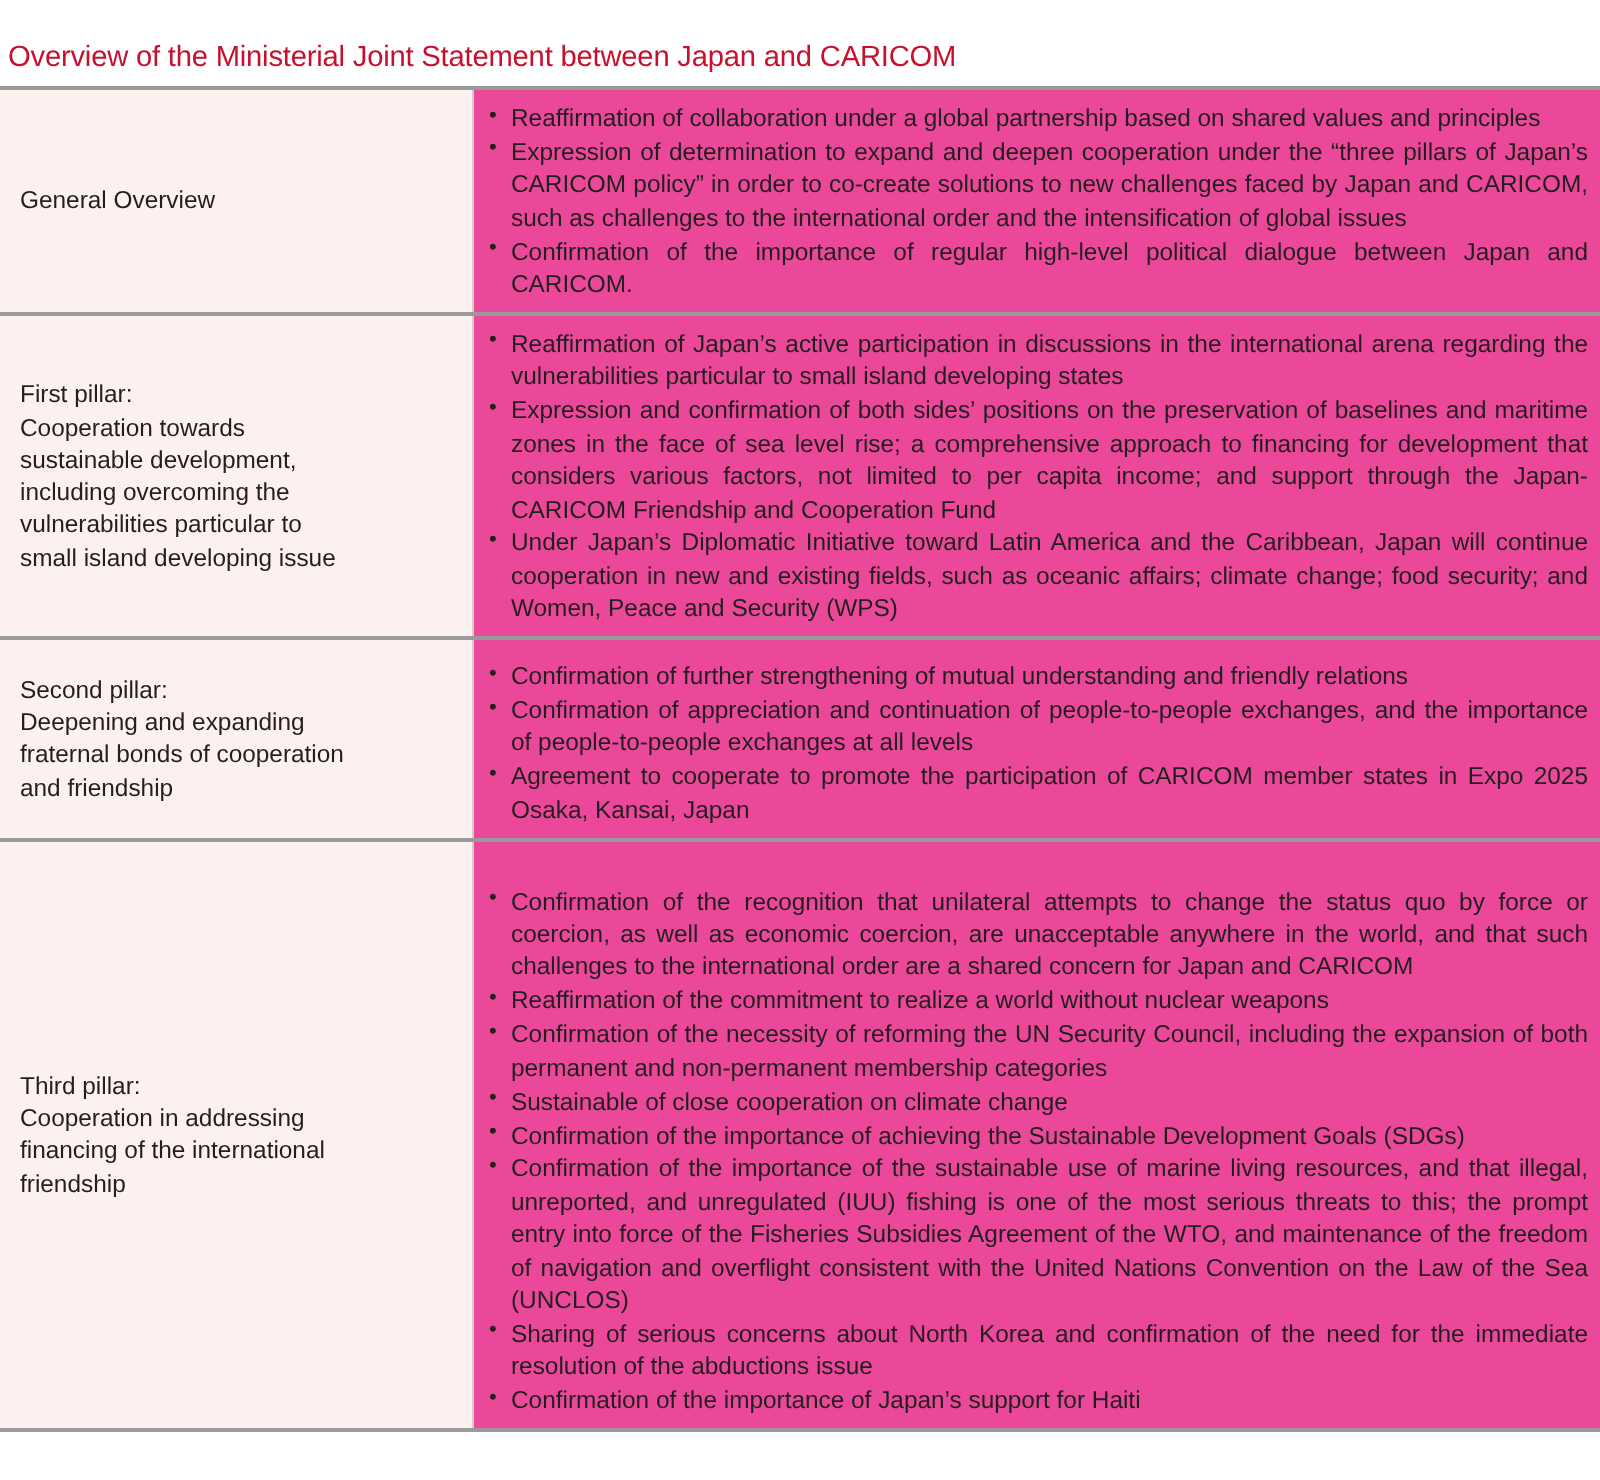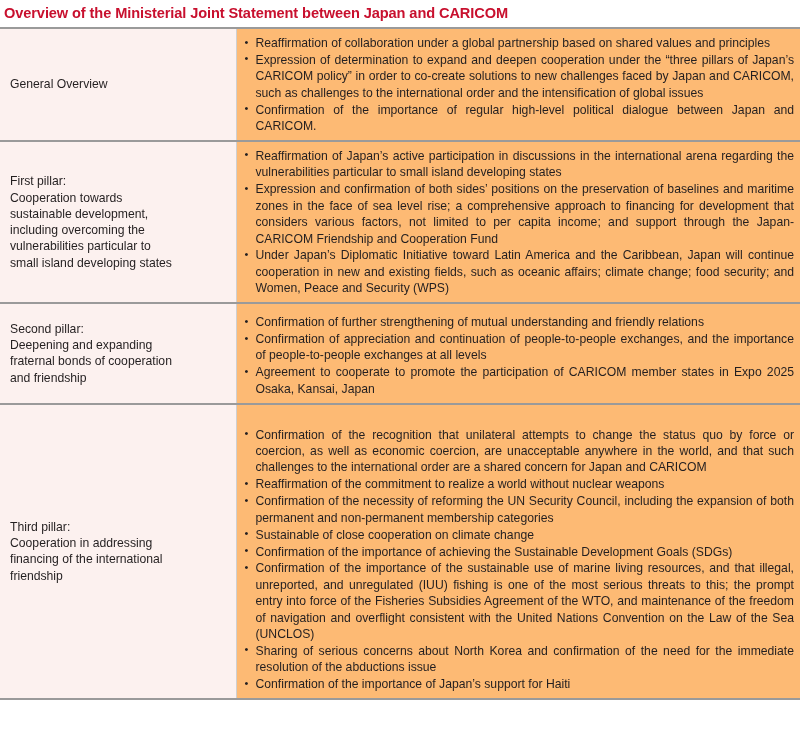--- a/index.html
+++ b/index.html
@@ -18,26 +18,27 @@
   #page {
     position: relative;
     width: 800px;
     height: 740px;
     box-sizing: border-box;
   }
 
   
   .doc-title {
     font-size: 14.6px;
-    font-weight: bold;
+    font-weight: normal;
     color: #c8102e;
     line-height: 1.1;
     padding: 5px 0 6px 4px;
     letter-spacing: -0.1px;
     white-space: nowrap;
+    margin-top: 16px;
   }
 
   
   .tbl {
     width: 800px;
     border-collapse: collapse;
     table-layout: fixed;
   }
   .tbl tr {
     border-top: 2px solid #9a9a9a;
@@ -60,21 +61,21 @@
     box-sizing: border-box;
     border-right: 1px solid #cfcfcf;
   }
   .cat-cell .cat-line {
     display: block;
     white-space: nowrap;
   }
 
   .body-cell {
     width: 564px;
-    background: #fdba74;
+    background: #ec4899;
     padding: 5px 6px 5px 6px;
     box-sizing: border-box;
     vertical-align: top;
   }
 
   ul.bullets {
     list-style: none;
     margin: 0;
     padding: 0;
   }
@@ -126,21 +127,21 @@
         </td>
       </tr>
 
       <tr class="r2">
         <td class="cat-cell">
           <span class="cat-line">First pillar:</span>
           <span class="cat-line">Cooperation towards</span>
           <span class="cat-line">sustainable development,</span>
           <span class="cat-line">including overcoming the</span>
           <span class="cat-line">vulnerabilities particular to</span>
-          <span class="cat-line">small island developing states</span>
+          <span class="cat-line">small island developing issue</span>
         </td>
         <td class="body-cell">
           <ul class="bullets">
             <li>Reaffirmation of Japan’s active participation in discussions in the international arena regarding the vulnerabilities particular to small island developing states</li>
             <li>Expression and confirmation of both sides’ positions on the preservation of baselines and maritime zones in the face of sea level rise; a comprehensive approach to financing for development that considers various factors, not limited to per capita income; and support through the Japan-CARICOM Friendship and Cooperation Fund</li>
             <li>Under Japan’s Diplomatic Initiative toward Latin America and the Caribbean, Japan will continue cooperation in new and existing fields, such as oceanic affairs; climate change; food security; and Women, Peace and Security (WPS)</li>
           </ul>
         </td>
       </tr>
 

